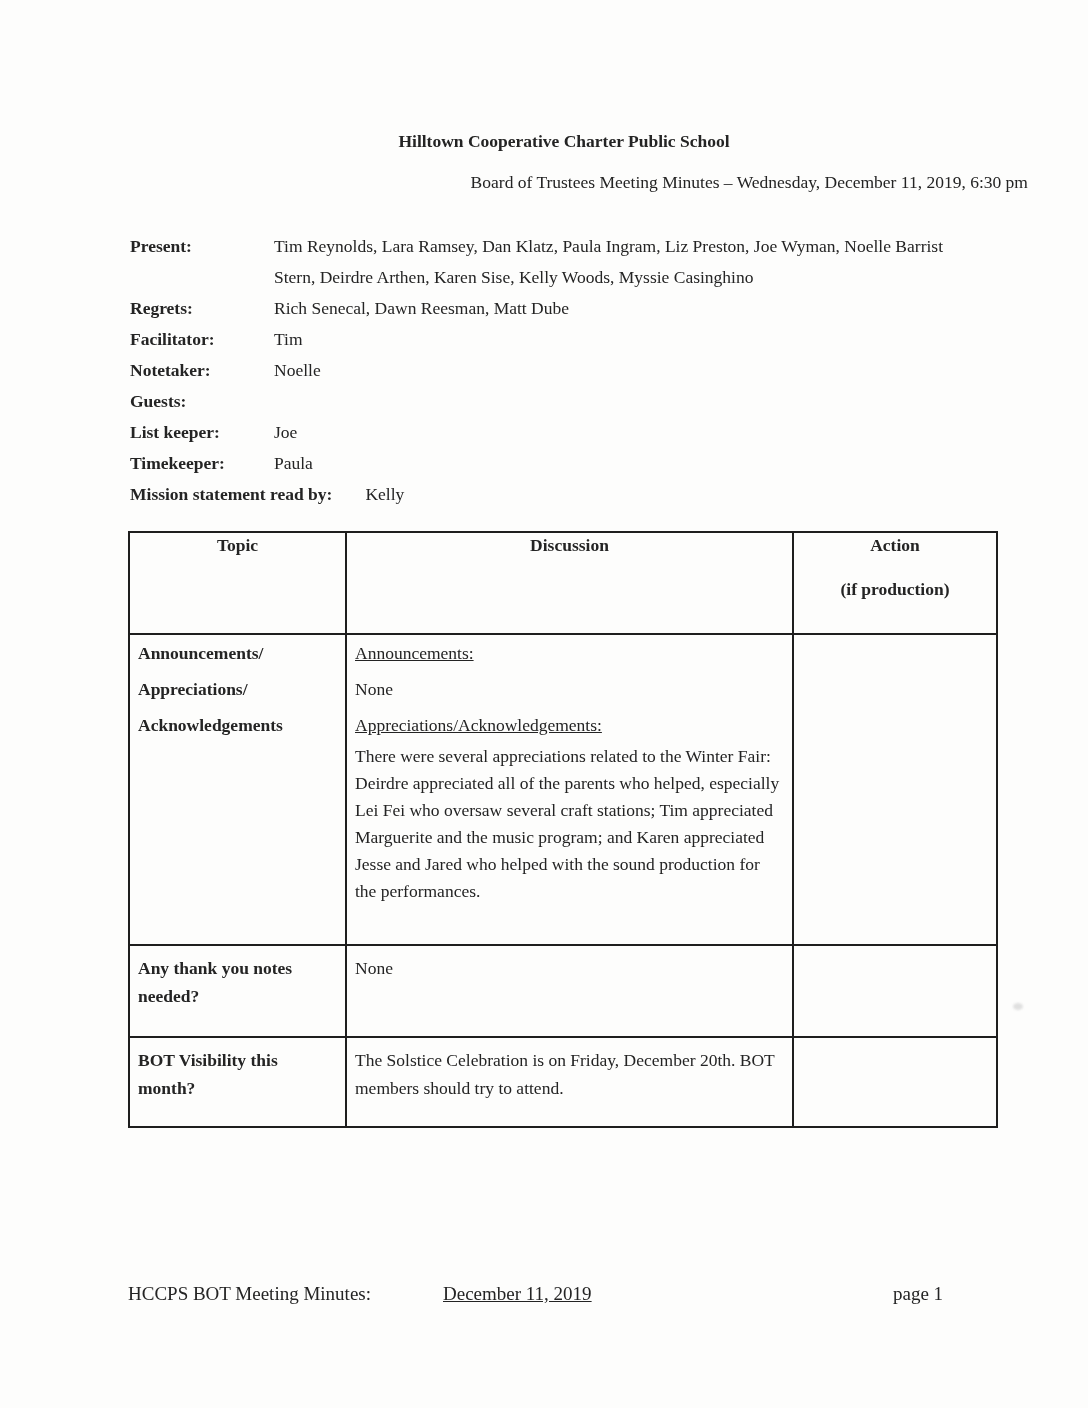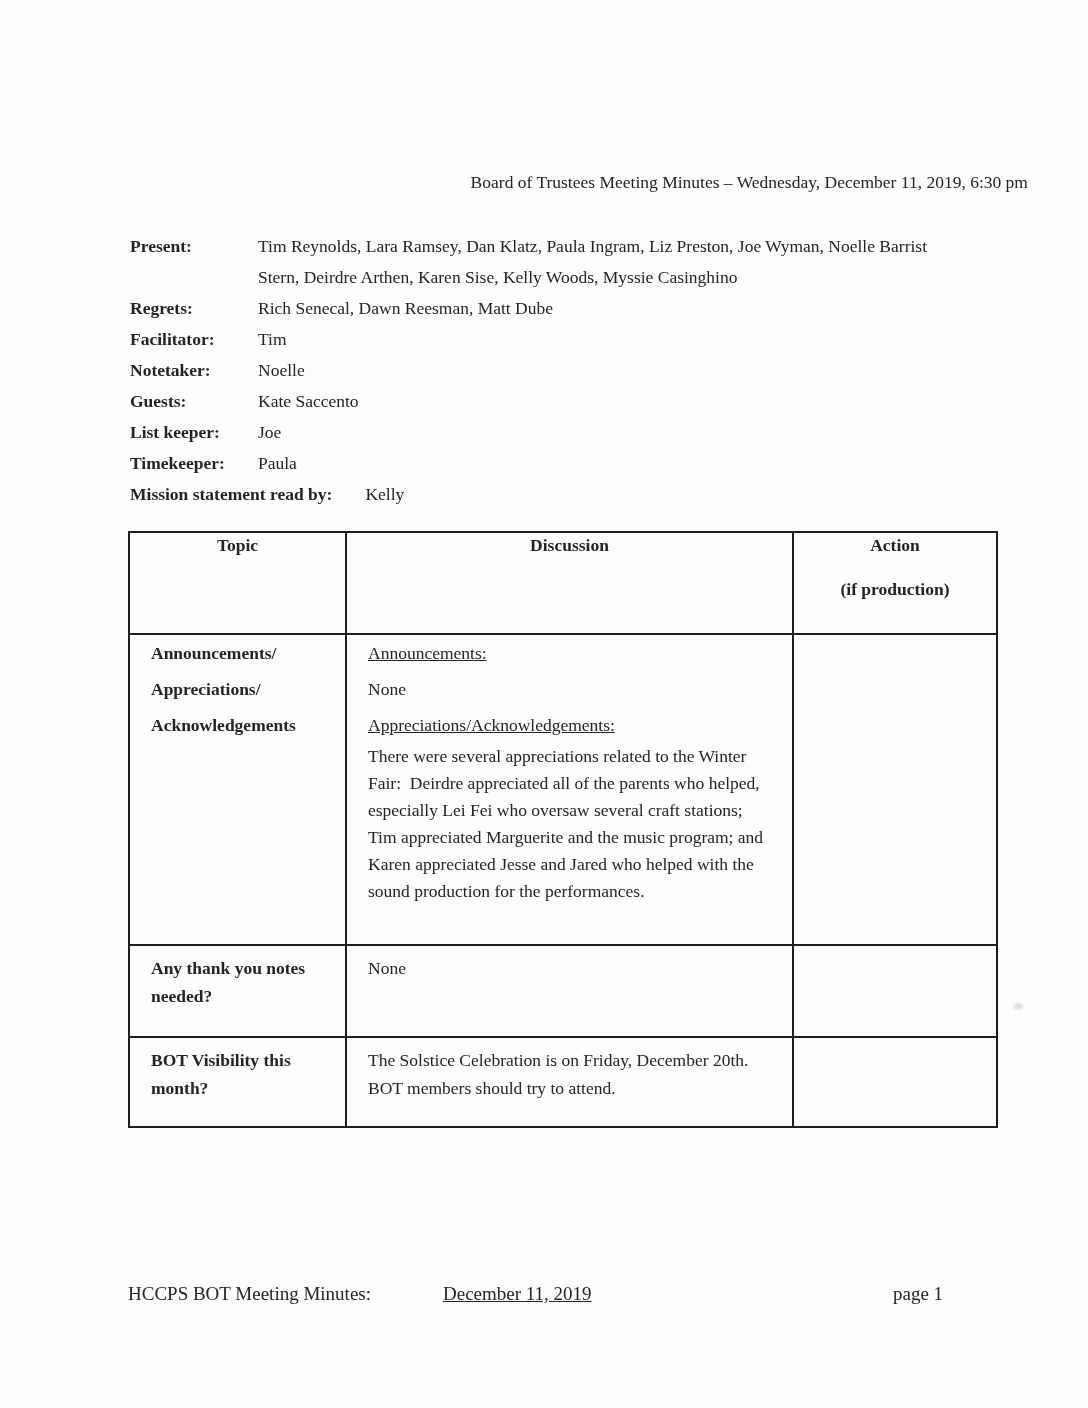--- a/index.html
+++ b/index.html
@@ -32,34 +32,34 @@
     line-height: 24px;
   }
   .roster {
     position: absolute;
     left: 130px;
     top: 231px;
     width: 832px;
   }
   .roster-row { display: flex; line-height: 31px; }
   .roster-label { flex: 0 0 128px; font-weight: bold; }
-  .roster-value { flex: 1 1 auto; }
+  .roster-value { flex: 1 1 auto; margin-left: 16px; }
   .roster-row.mission .roster-label { flex: 0 0 auto; }
   .roster-row.mission .roster-value { flex: 0 0 auto; margin-left: 33px; }
 
   .minutes-table-wrap { position: absolute; left: 128px; top: 531px; }
   table.minutes {
     border-collapse: collapse;
     table-layout: fixed;
     width: 868px;
   }
   table.minutes td {
     border: 2px solid #1e1e1e;
     vertical-align: top;
-    padding: 0 21px;
+    padding: 0 8px;
     overflow: hidden;
   }
   tr.hdr { height: 102px; }
   tr.r1  { height: 311px; }
   tr.r2  { height: 92px;  }
   tr.r3  { height: 90px;  }
   td.hdr-cell {
     text-align: center;
     font-weight: bold;
     padding-top: 23px;
@@ -94,20 +94,21 @@
     border-radius: 50%;
     opacity: 0.55;
     filter: blur(1px);
   }
 </style>
 </head>
 <body>
 
 <div class="page">
 
+  <div class="doc-title">Hilltown Cooperative Charter Public School</div>
   <div class="doc-subtitle">Board of Trustees Meeting Minutes – Wednesday, December 11, 2019, 6:30 pm</div>
 
   <div class="roster">
     <div class="roster-row">
       <span class="roster-label">Present:</span>
       <span class="roster-value">Tim Reynolds, Lara Ramsey, Dan Klatz, Paula Ingram, Liz Preston, Joe Wyman, Noelle Barrist Stern, Deirdre Arthen, Karen Sise, Kelly Woods, Myssie Casinghino</span>
     </div>
     <div class="roster-row">
       <span class="roster-label">Regrets:</span>
       <span class="roster-value">Rich Senecal, Dawn Reesman, Matt Dube</span>
@@ -115,21 +116,20 @@
     <div class="roster-row">
       <span class="roster-label">Facilitator:</span>
       <span class="roster-value">Tim</span>
     </div>
     <div class="roster-row">
       <span class="roster-label">Notetaker:</span>
       <span class="roster-value">Noelle</span>
     </div>
     <div class="roster-row">
       <span class="roster-label">Guests:</span>
-      <span class="roster-value">Kate Saccento</span>
     </div>
     <div class="roster-row">
       <span class="roster-label">List keeper:</span>
       <span class="roster-value">Joe</span>
     </div>
     <div class="roster-row">
       <span class="roster-label">Timekeeper:</span>
       <span class="roster-value">Paula</span>
     </div>
     <div class="roster-row mission">

